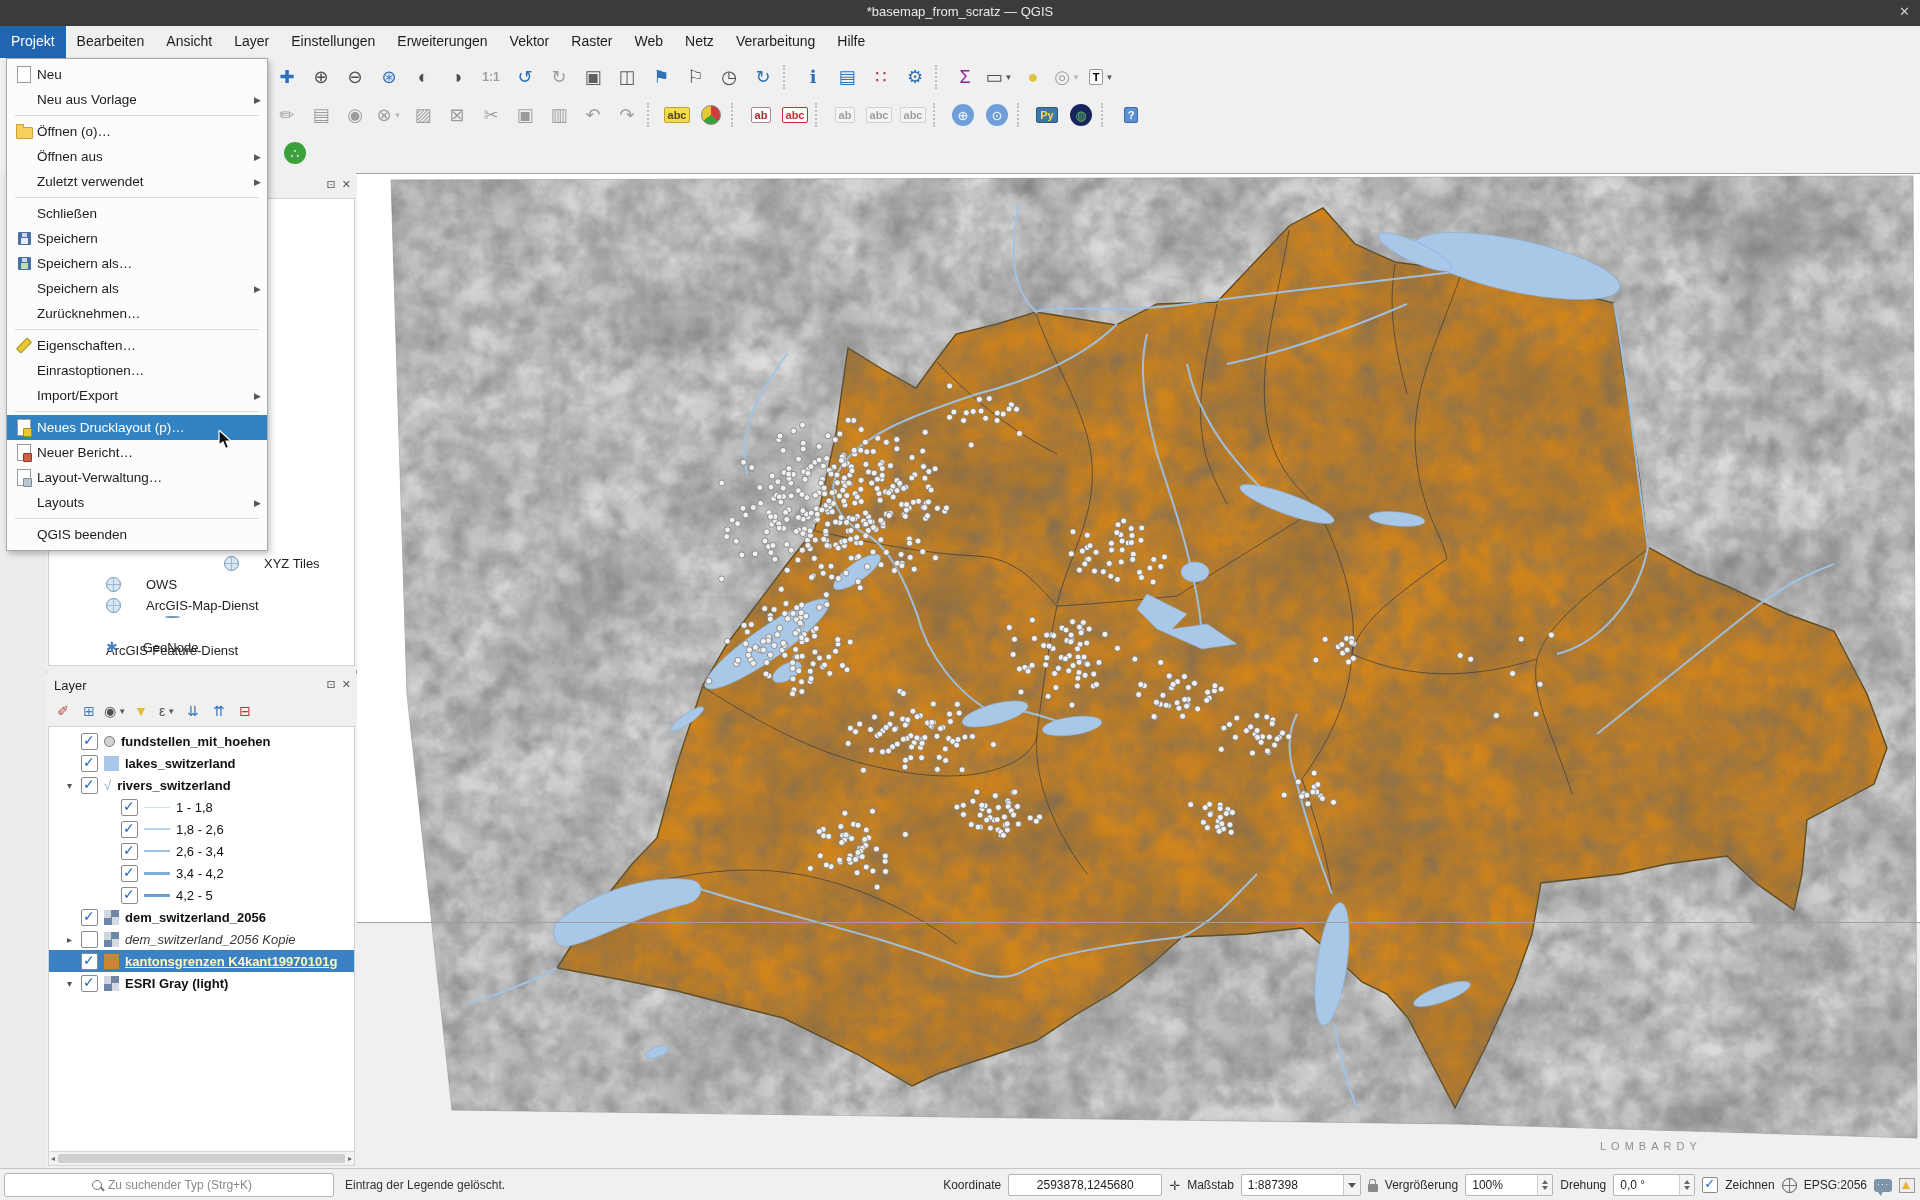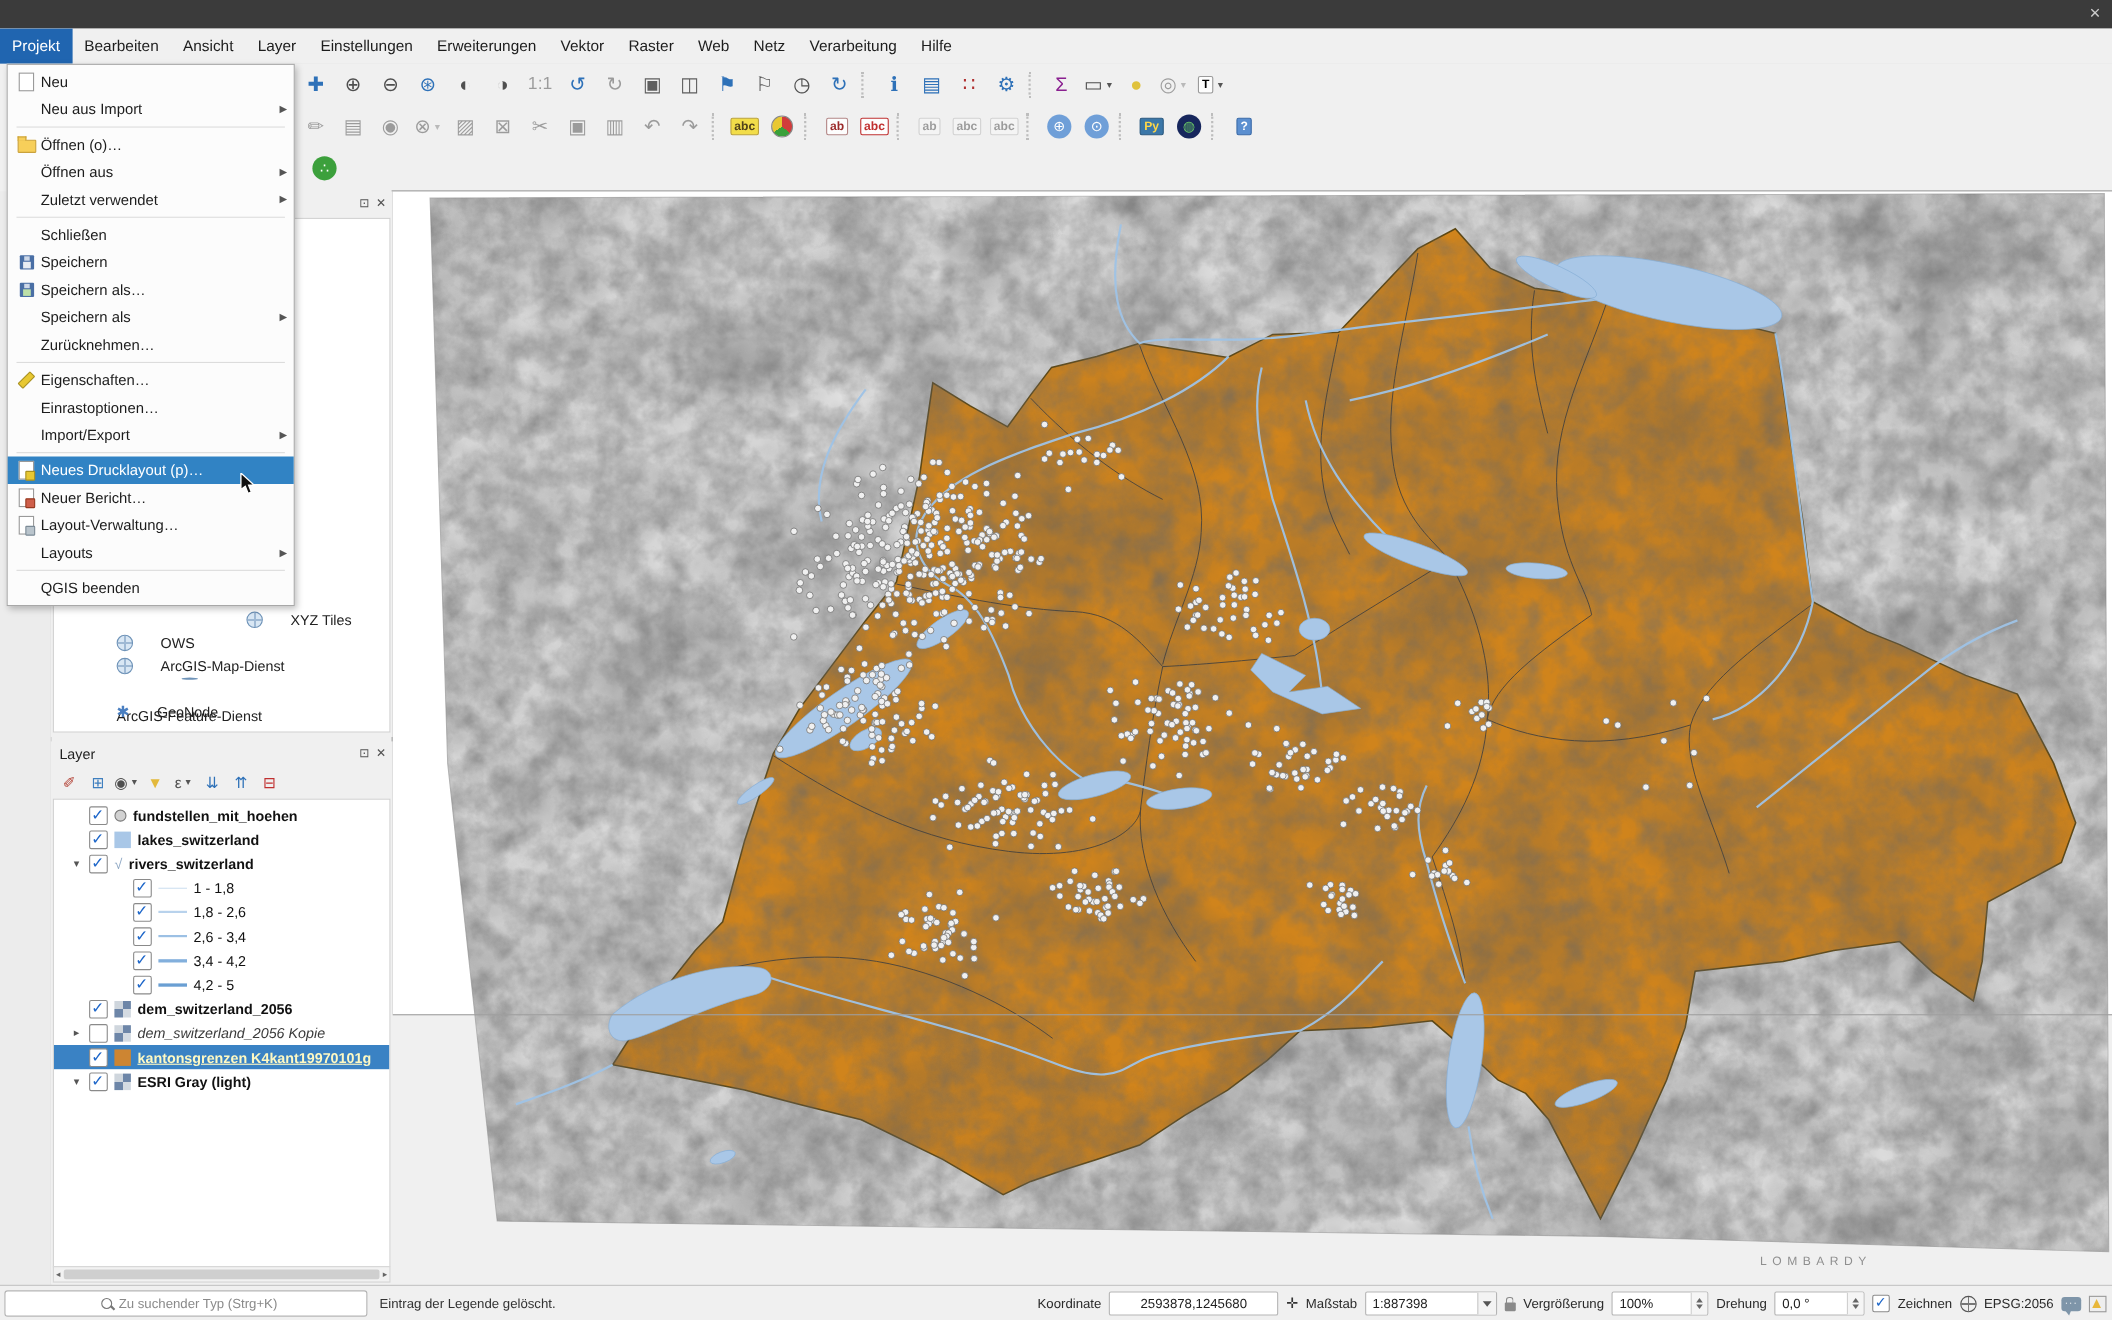--- a/index.html
+++ b/index.html
@@ -12,21 +12,21 @@
   
   #menubar{position:absolute;left:0;top:26px;width:1920px;height:32px;background:#f0f0f0;
            border-bottom:1px solid #d6d6d6;display:flex;align-items:stretch;font-size:14px;color:#1d1d1d;}
   .mb-item{padding:7px 11px 0 11px;height:25px;}
   .mb-item.active{background:#2065b0;color:#ffffff;}
   
   #toolbars{position:absolute;left:0;top:58px;width:1920px;height:116px;background:#f0f0f0;}
   .trow{display:flex;align-items:center;height:38px;}
   .ti{min-width:32px;height:32px;margin:0 1px;display:flex;align-items:center;justify-content:center;border-radius:3px;}
   .ti .g{font-size:18px;line-height:1;}
-  .ti.small .g{font-size:16px;font-weight:normal;}
+  .ti.small .g{font-size:12px;font-weight:bold;}
   .ti.grayed{opacity:.35;filter:grayscale(1);}
   .ti .dd{font-size:8px;color:#555;margin-left:2px;}
   .ti .boxedg{border:1px solid #9a9a9a;background:#fdfdfd;border-radius:2px;padding:1px 3px;font-size:11px;font-weight:bold;line-height:1.1;}
   .ti .circg{width:22px;height:22px;border-radius:50%;display:flex;align-items:center;justify-content:center;font-size:13px;}
   .ti .pieg{width:18px;height:18px;border-radius:50%;background:conic-gradient(#d23b3b 0 130deg,#3aa03a 0 235deg,#e8c832 0 360deg);border:1px solid #888;}
   .tsep{width:8px;height:24px;margin:0 3px;border-left:2px dotted #bdbdbd;}
   
   #dockstrip{position:absolute;left:0;top:174px;width:46px;height:994px;background:#ececec;border-right:1px solid #d2d2d2;}
   .panel{position:absolute;left:46px;width:311px;background:#f0f0f0;}
   .panel .phead{position:relative;height:24px;}
@@ -117,20 +117,21 @@
   .logicon::after{content:"";position:absolute;left:2px;top:2px;border-left:4px solid transparent;border-right:4px solid transparent;border-bottom:8px solid #e8b73a;}
   
   #cursor{position:absolute;left:218px;top:430px;z-index:99;}
 </style>
 </head>
 <body>
 
 <div id="app">
 
   <div id="titlebar">
+    <span class="t">*basemap_from_scratz — QGIS</span>
     <span class="x">✕</span>
   </div>
 
   <div id="menubar">
       <div class="mb-item active">Projekt</div>
       <div class="mb-item">Bearbeiten</div>
       <div class="mb-item">Ansicht</div>
       <div class="mb-item">Layer</div>
       <div class="mb-item">Einstellungen</div>
       <div class="mb-item">Erweiterungen</div>
@@ -1337,21 +1338,21 @@
 
   <div id="menu-popup">
       <div class="pm-item">
         <span class="ic">
           <span class="mi-page"></span>
         </span>
         <span class="lbl">Neu</span>
       </div>
       <div class="pm-item">
         <span class="ic"></span>
-        <span class="lbl">Neu aus Import</span>
+        <span class="lbl">Neu aus Vorlage</span>
         <span class="arrow">▶</span>
       </div>
       <div class="pm-sep"></div>
       <div class="pm-item">
         <span class="ic">
           <span class="mi-folder"></span>
         </span>
         <span class="lbl">Öffnen (o)…</span>
       </div>
       <div class="pm-item">

